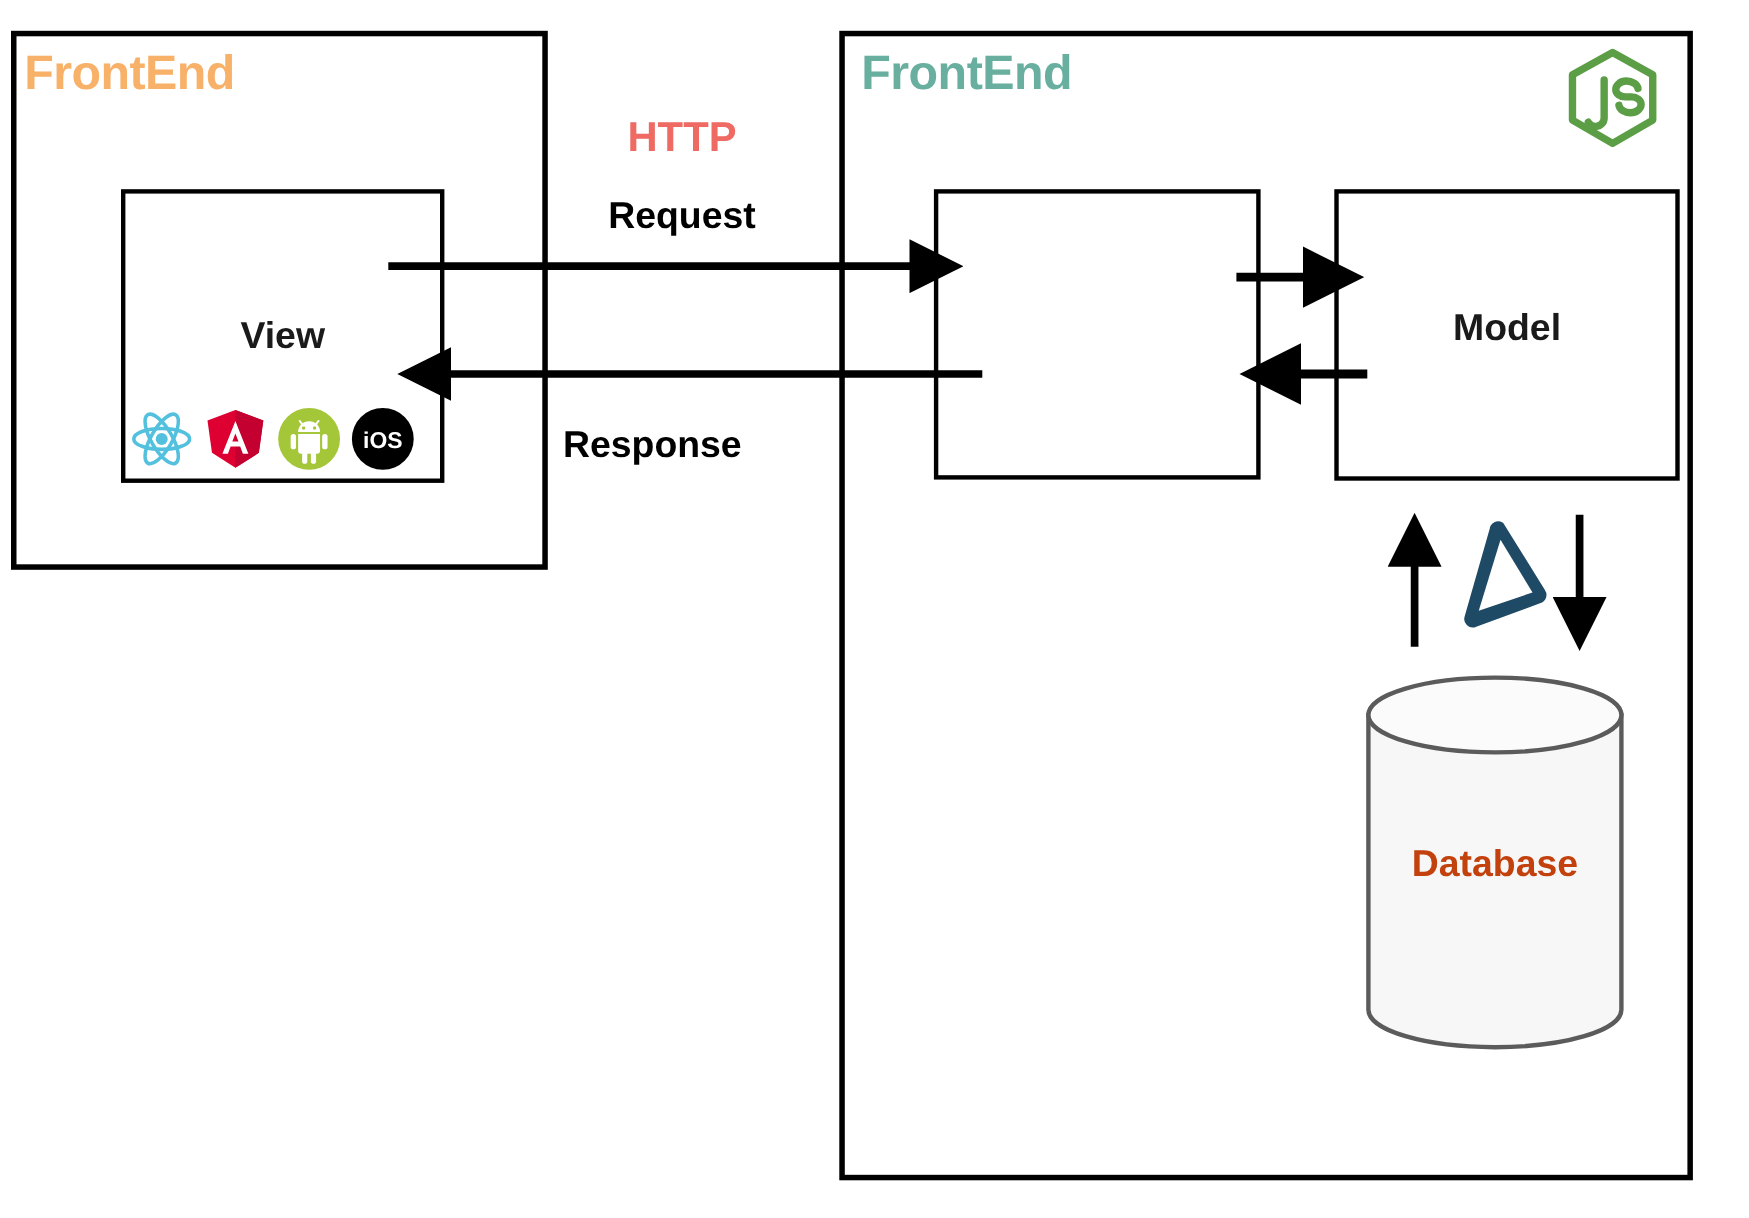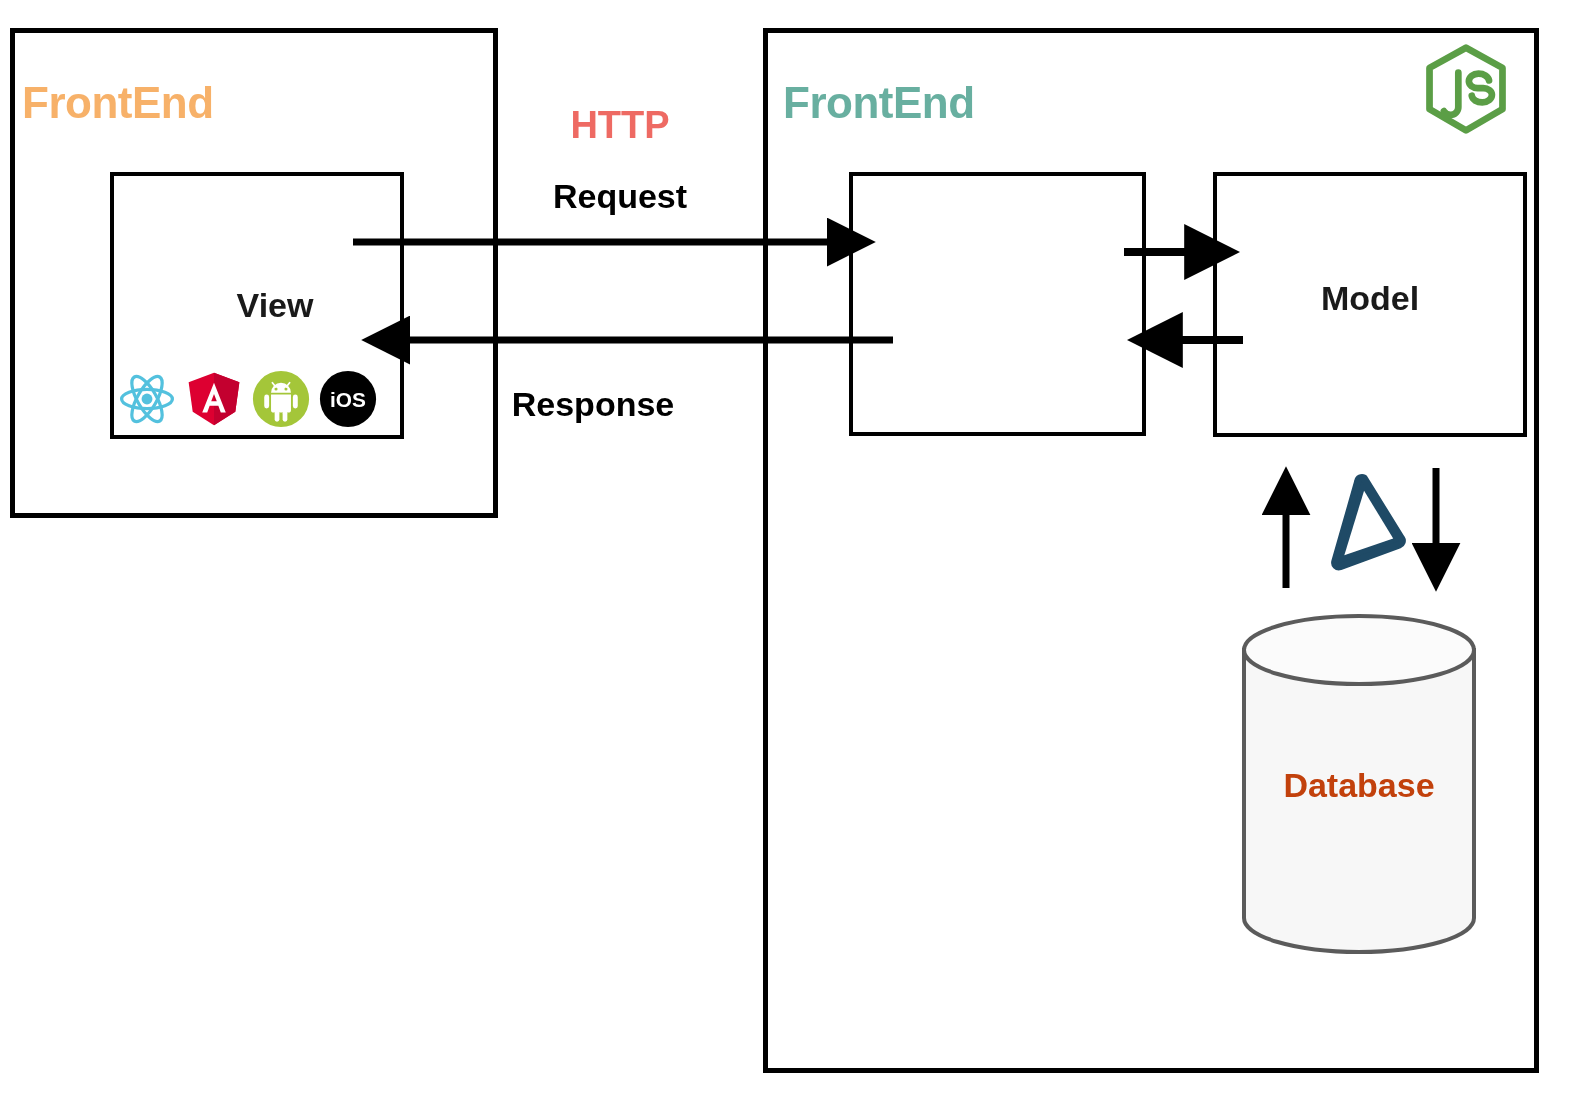--- a/index.html
+++ b/index.html
@@ -25,21 +25,20 @@
   }
   #frontend-container { left: 10px;  top: 28px;  width: 488px;  height: 490px; }
   #backend-container  { left: 763px; top: 28px;  width: 776px;  height: 1045px; }
 
   .container-title {
     position: absolute;
     font-size: 44px;
     font-weight: bold;
     letter-spacing: -0.5px;
     white-space: nowrap;
-    margin-top: 36px;
   }
   #frontend-title { left: 22px;  top: 42px;  color: #F7B169; }
   #backend-title  { left: 783px; top: 42px;  color: #68AFA0; }
 
   
   .component-box {
     position: absolute;
     border: 4px solid #000000;
     background: #ffffff;
     box-sizing: border-box;
@@ -49,21 +48,21 @@
   #model-box      { left: 1213px; top: 172px; width: 314px; height: 265px; }
 
   .component-label {
     position: absolute;
     font-size: 34px;
     font-weight: bold;
     color: #1a1a1a;
     white-space: nowrap;
     text-align: center;
   }
-  #view-label       { left: 128px;  top: 286px; width: 294px; }
+  #view-label       { left: 110px;  top: 286px; width: 294px; }
   #controller-label { left: 849px;  top: 286px; width: 297px; }
   #model-label      { left: 1213px; top: 279px; width: 314px; }
 
   
   .flow-label {
     position: absolute;
     font-size: 34px;
     font-weight: bold;
     white-space: nowrap;
     text-align: center;

